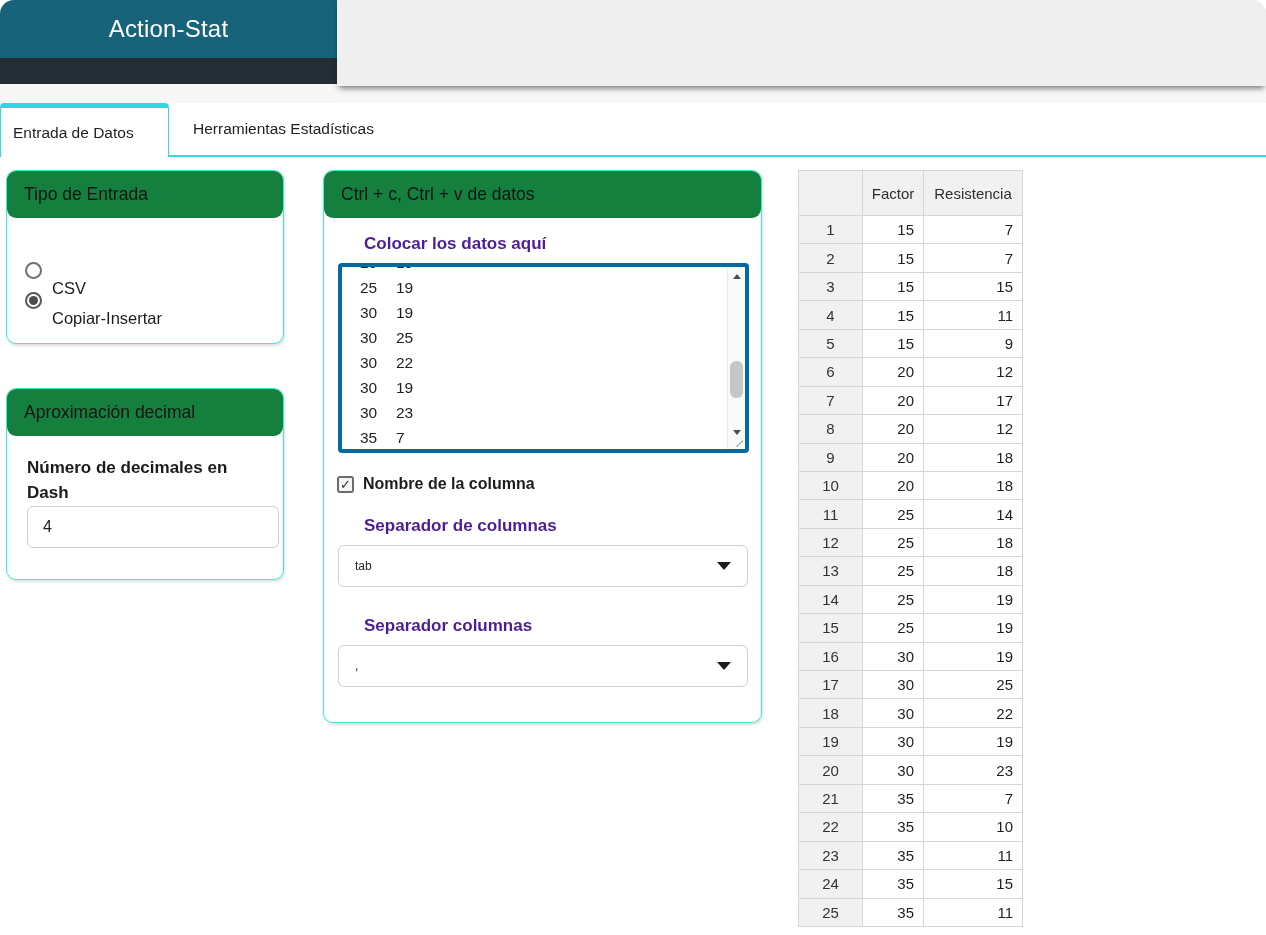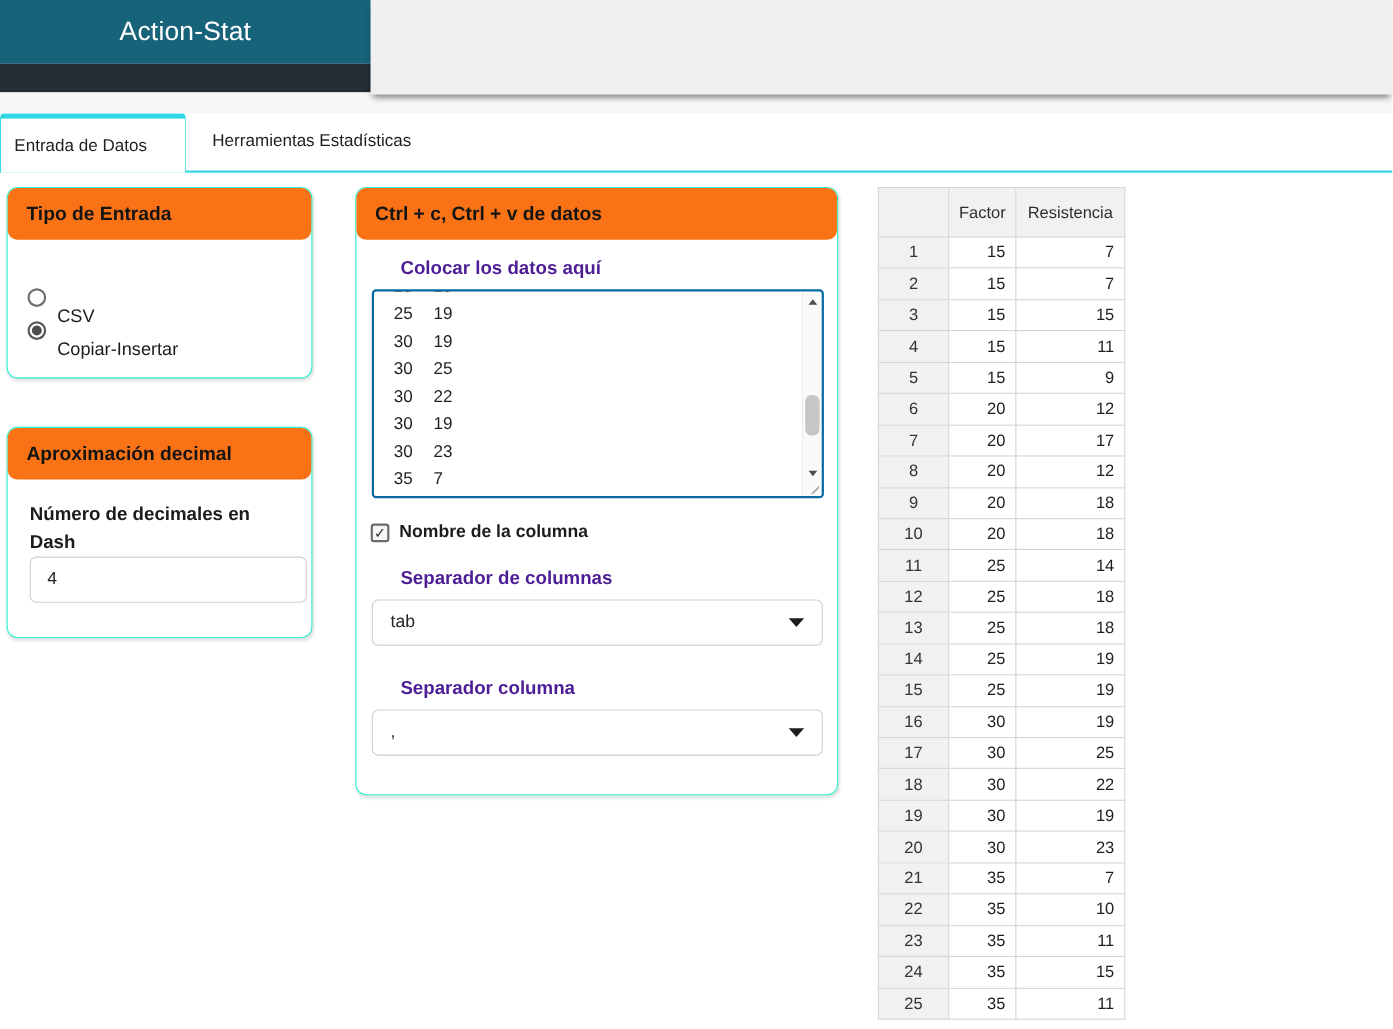--- a/index.html
+++ b/index.html
@@ -1,19 +1,19 @@
 <!DOCTYPE html>
 <html><head>
 <meta charset="utf-8">
 <style>
   * { margin:0; padding:0; box-sizing:border-box; }
   html,body { background:#fff; }
   .page {
     position:relative; width:1266px; height:935px; overflow:hidden;
-    font-family:"Liberation Sans","DejaVu Sans",sans-serif; background:#ffffff;
+    font-family:"Liberation Sans","DejaVu Sans",sans-serif; background:#ffffff;border-radius:14px;
   }
   
   .brand-bar { position:absolute; left:0; top:0; width:337px; height:58px; background:#17637a;
     display:flex; align-items:center; justify-content:center; }
   .brand-title { color:#ffffff; font-size:24px; letter-spacing:.2px; }
   .brand-underbar { position:absolute; left:0; top:58px; width:337px; height:26px; background:#232d33; }
   .top-gray { position:absolute; left:337px; top:0; width:929px; height:86px; background:#efefef;
     box-shadow:0 4px 6px -2px rgba(0,0,0,.55); z-index:2; }
   .substrip { position:absolute; left:0; top:84px; width:1266px; height:19px; background:#f7f7f7; }
 
@@ -22,22 +22,22 @@
   .tab { font-size:15.5px; color:#1f1f1f; cursor:default; }
   .tab-active { position:absolute; left:0; top:103px; width:169px; height:54px; background:#fff;
     border:1px solid #35d8e2; border-top:5px solid #2fd6e4; border-bottom:none; border-radius:4px 4px 0 0;
     display:flex; align-items:center; padding-left:12px; z-index:3; }
   .tab-inactive { position:absolute; left:170px; top:103px; height:52px; display:flex; align-items:center;
     padding:0 30px 0 23px; }
 
   
   .card { position:absolute; border:1px solid #2ff3d2; border-radius:10px; background:#fff;
     box-shadow:1px 2px 3px rgba(0,0,0,.13); }
-  .card-header { height:47px; background:#f97316; border-radius:9px; display:flex; align-items:center;
-    padding-left:17px;font-weight:bold; }
+  .card-header { height:47px; background:#15803d; border-radius:9px; display:flex; align-items:center;
+    padding-left:17px; }
   .card-title { font-size:17.5px; color:#141414; }
   .card-input-type { left:6px; top:170px; width:278px; height:174px; }
   .card-decimal { left:6px; top:388px; width:278px; height:192px; }
   .card-paste { left:323px; top:170px; width:439px; height:553px; }
 
   
   .radio-row { position:absolute; left:18px; height:22px; display:flex; align-items:center; cursor:default; }
   .radio-icon { width:17px; height:17px; border:2px solid #6f6f6f; border-radius:50%; background:#fff;
     display:flex; align-items:center; justify-content:center; }
   .radio-dot { width:9px; height:9px; border-radius:50%; background:#4d4d4d; display:none; }
@@ -52,21 +52,21 @@
     border-radius:6px; font-size:16px; color:#222; padding-left:15px; outline:none;
     font-family:"Liberation Sans","DejaVu Sans",sans-serif; }
 
   
   .bold-label { position:absolute; font-size:17px; font-weight:bold; color:#4c1d95;margin-left:26px; }
   .lbl-paste { left:14px; top:63px; }
   .lbl-sepcol { left:14px; top:345px; }
   .lbl-sepdec { left:14px; top:445px; }
 
   .textarea-box { position:absolute; left:14px; top:92px; width:411px; height:190px;
-    border:2px solid #0369a1; border-radius:4px; background:#fff; overflow:hidden; }
+    border:4px solid #0369a1; border-radius:4px; background:#fff; overflow:hidden; }
   .ta-content { position:absolute; left:0; top:-17px; padding-left:18px; font-size:15.5px; color:#1f1f1f; }
   .ta-line { height:25px; line-height:25px; white-space:pre; }
   .ta-col1 { display:inline-block; width:36px; }
 
   .sb { position:absolute; top:1px; right:1px; width:17px; height:188px; background:#fafafa;
     border-left:1px solid #ebebeb; }
   .sb-btn { position:absolute; left:0; width:17px; height:17px; display:flex; align-items:center;
     justify-content:center; }
   .sb-up { top:0; } .sb-down { bottom:15px; }
   .tri-up { width:0; height:0; border-left:4px solid transparent; border-right:4px solid transparent;
@@ -82,21 +82,21 @@
   .checkbox-row { position:absolute; left:13px; top:303px; height:20px; display:flex; align-items:center; }
   .checkbox { width:17px; height:17px; border:2px solid #6c6c6c; border-radius:3px; background:#f5f5f5;
     display:flex; align-items:center; justify-content:center; font-size:13px; font-weight:bold; color:#2f2f2f; }
   .checkbox .tick { display:none; line-height:1; }
   .checkbox.checked .tick { display:block; }
   .checkbox-label { margin-left:9px; font-size:16px; color:#1c1c1c;font-weight:bold; }
 
   .dropdown { position:absolute; left:14px; width:410px; height:42px; border:1px solid #cfcfcf;
     border-radius:6px; background:#fff; display:flex; align-items:center; padding:0 16px; cursor:default; }
   .dd1 { top:374px; } .dd2 { top:474px; }
-  .dd-value { font-size:16px; color:#242424; flex:1; }
+  .dd-value { font-size:12px; color:#242424; flex:1; }
   .chevron { width:0; height:0; border-left:7px solid transparent; border-right:7px solid transparent;
     border-top:8px solid #1c1c1c; }
 
   
   .datatable { position:absolute; left:798px; top:170px; }
   .datatable table { border-collapse:collapse; table-layout:fixed; }
   .datatable td, .datatable th { border:1px solid #d5d5d5; font-size:15px; overflow:hidden; }
   .datatable th { height:45px; background:#f1f1f2; font-weight:normal; color:#2e2e2e; text-align:center;
     padding:0 4px; }
   .datatable td { height:28.45px; padding:0 9px; }
@@ -183,21 +183,21 @@
         </span>
       <span class="checkbox-label">Nombre de la columna</span>
     </div>
 
     <div class="bold-label lbl-sepcol">Separador de columnas</div>
     <div class="dropdown dd1">
       <span class="dd-value">tab</span>
       <span class="chevron"></span>
     </div>
 
-    <div class="bold-label lbl-sepdec">Separador columna</div>
+    <div class="bold-label lbl-sepdec">Separador columnas</div>
     <div class="dropdown dd2">
       <span class="dd-value">,</span>
       <span class="chevron"></span>
     </div>
   </div>
 
   <div class="datatable">
     <table>
       <colgroup>
           <col class="col-idx">

